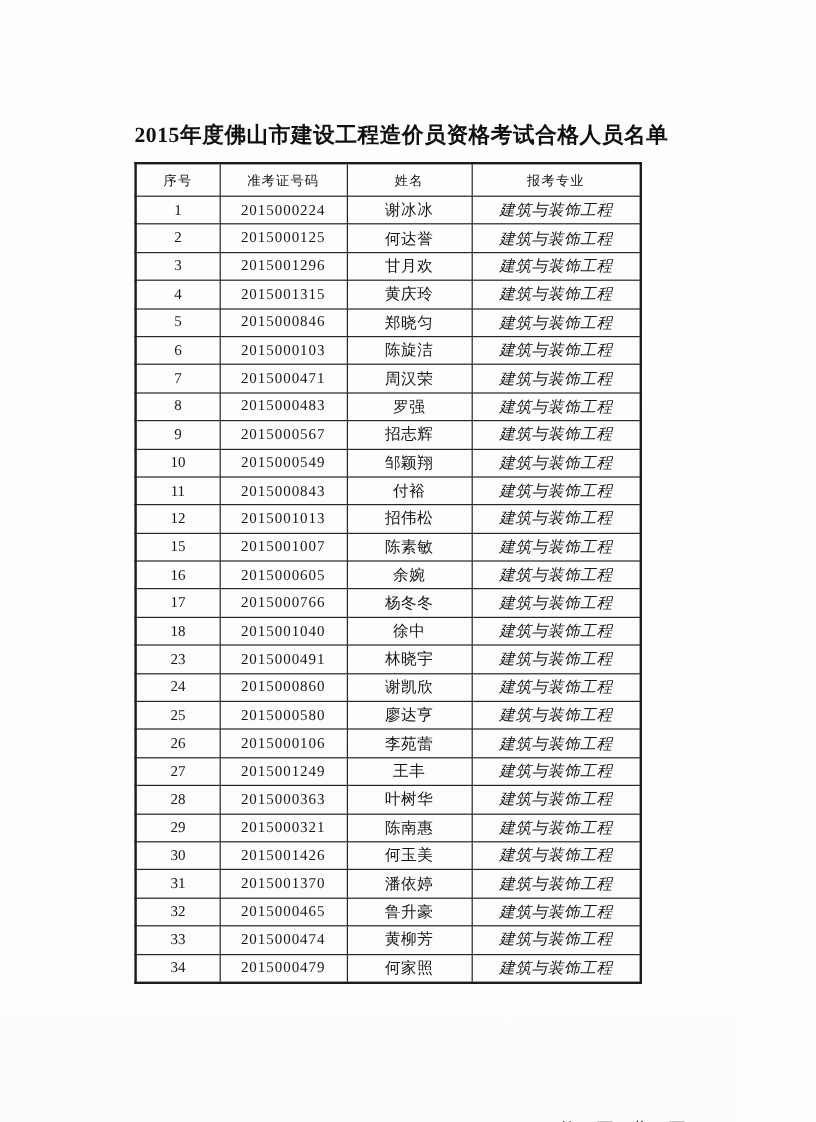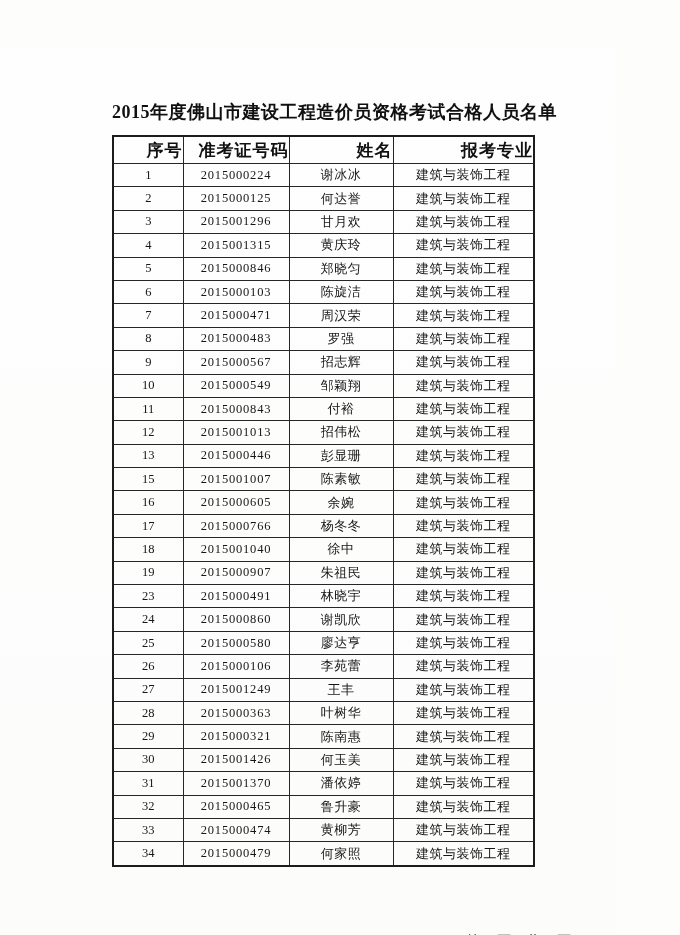--- a/index.html
+++ b/index.html
@@ -44,23 +44,23 @@
     table-layout: fixed;
   }
   table.results, table.results th, table.results td {
     border: 1px solid #262626;
   }
   table.results {
     border: 2px solid #1c1c1c;
   }
   table.results th {
     height: 26px;
-    font-size: 17px;
-    font-weight: bold;
-    text-align: right;
+    font-size: 11px;
+    font-weight: normal;
+    text-align: center;
     vertical-align: middle;
     padding: 0;
     color: #111;
     letter-spacing: 1px;
   }
   table.results td {
     height: 22.4px;
     font-size: 13px;
     text-align: center;
     vertical-align: middle;
@@ -74,20 +74,21 @@
   }
   table.results td.col1 {
     font-size: 12.5px;
     letter-spacing: 0.8px;
   }
   table.results td.col2 {
     letter-spacing: 0.5px;
   }
   table.results td.col3 {
     letter-spacing: 0.5px;
+    font-style: italic;
   }
   .page-footer {
     position: absolute;
     left: 112px;
     top: 884px;
     width: 460px;
     text-align: right;
     font-size: 13.5px;
     color: #161616;
     letter-spacing: 1px;
@@ -183,26 +184,20 @@
           <td class="col2">付裕</td>
           <td class="col3">建筑与装饰工程</td>
         </tr>
         <tr>
           <td class="col0">12</td>
           <td class="col1">2015001013</td>
           <td class="col2">招伟松</td>
           <td class="col3">建筑与装饰工程</td>
         </tr>
         <tr>
-          <td class="col0">13</td>
-          <td class="col1">2015000446</td>
-          <td class="col2">彭显珊</td>
-          <td class="col3">建筑与装饰工程</td>
-        </tr>
-        <tr>
           <td class="col0">15</td>
           <td class="col1">2015001007</td>
           <td class="col2">陈素敏</td>
           <td class="col3">建筑与装饰工程</td>
         </tr>
         <tr>
           <td class="col0">16</td>
           <td class="col1">2015000605</td>
           <td class="col2">余婉</td>
           <td class="col3">建筑与装饰工程</td>
@@ -213,26 +208,20 @@
           <td class="col2">杨冬冬</td>
           <td class="col3">建筑与装饰工程</td>
         </tr>
         <tr>
           <td class="col0">18</td>
           <td class="col1">2015001040</td>
           <td class="col2">徐中</td>
           <td class="col3">建筑与装饰工程</td>
         </tr>
         <tr>
-          <td class="col0">19</td>
-          <td class="col1">2015000907</td>
-          <td class="col2">朱祖民</td>
-          <td class="col3">建筑与装饰工程</td>
-        </tr>
-        <tr>
           <td class="col0">23</td>
           <td class="col1">2015000491</td>
           <td class="col2">林晓宇</td>
           <td class="col3">建筑与装饰工程</td>
         </tr>
         <tr>
           <td class="col0">24</td>
           <td class="col1">2015000860</td>
           <td class="col2">谢凯欣</td>
           <td class="col3">建筑与装饰工程</td>

